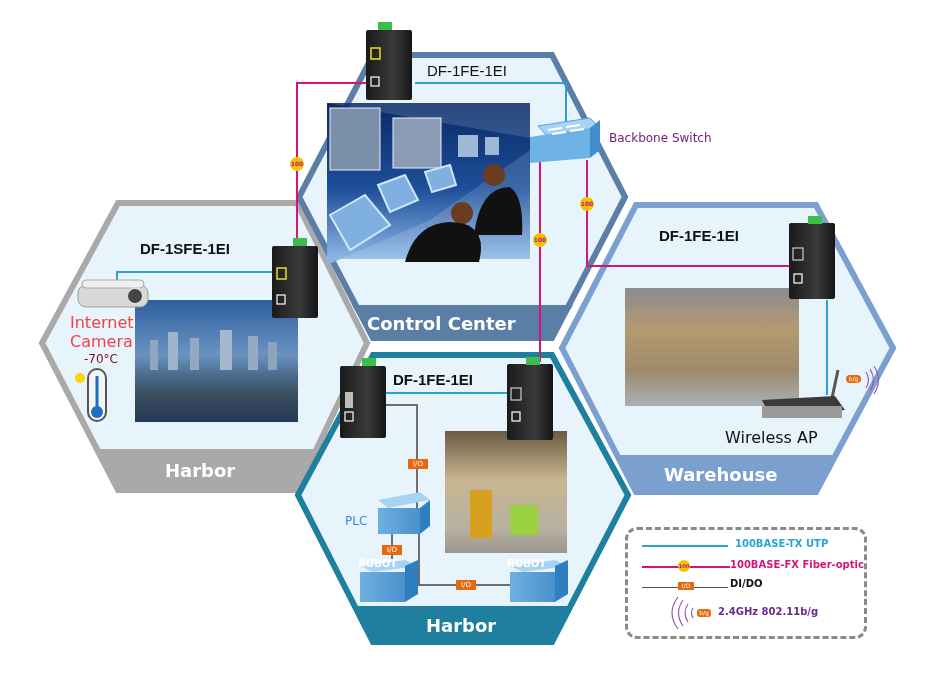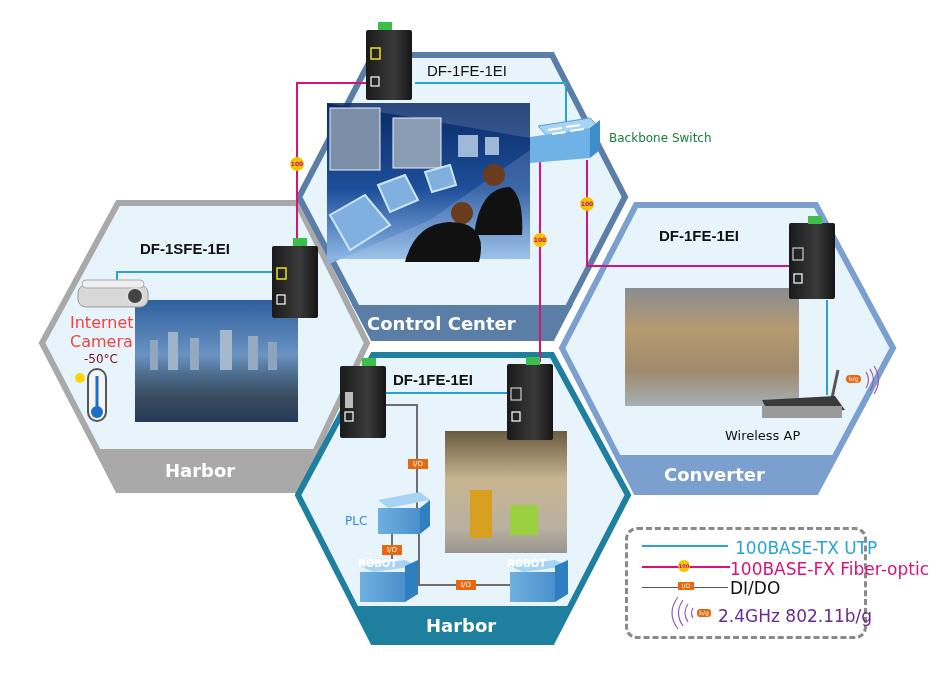--- a/index.html
+++ b/index.html
@@ -4,21 +4,21 @@
 <style>
   html,body{margin:0;padding:0;background:#ffffff;}
   body{width:945px;height:682px;position:relative;overflow:hidden;font-family:"DejaVu Sans",sans-serif;}
   #stage{position:absolute;left:0;top:0;width:945px;height:682px;}
   .txt{position:absolute;white-space:nowrap;}
   .model{font-family:"Liberation Sans",sans-serif;font-weight:bold;font-size:15px;color:#111;}
   .model-plain{font-family:"Liberation Sans",sans-serif;font-size:15px;color:#111;}
   .label{font-family:"DejaVu Sans",sans-serif;font-size:16px;color:#ef4444;line-height:19px;}
   .zone{font-family:"DejaVu Sans",sans-serif;font-weight:bold;font-size:18px;color:#ffffff;}
   .legend{position:absolute;left:625px;top:527px;width:242px;height:112px;border:3px dashed #8a8a8a;border-radius:12px;box-sizing:border-box;}
-  .lg{position:absolute;font-family:"DejaVu Sans",sans-serif;font-weight:normal;font-size:17px;white-space:nowrap;}
+  .lg{position:absolute;font-family:"DejaVu Sans",sans-serif;font-weight:bold;font-size:10px;white-space:nowrap;}
 </style>
 </head>
 <body>
 
 <div id="stage">
 <svg width="945" height="682" viewBox="0 0 945 682" style="position:absolute;left:0;top:0">
   <defs>
     <linearGradient id="devGrad" x1="0" x2="1" y1="0" y2="0">
       <stop offset="0" stop-color="#1a1a1a"></stop>
           <stop offset="0.6" stop-color="#3a3a3a"></stop>
@@ -206,39 +206,39 @@
 <div style="position:absolute;left:533px;top:233px;width:14px;height:14px;border-radius:7px;background:#f5c400;font-size:6px;color:#c0108a;text-align:center;line-height:14px;font-weight:bold;">100</div>
 <div style="position:absolute;left:580px;top:197px;width:14px;height:14px;border-radius:7px;background:#f5c400;font-size:6px;color:#c0108a;text-align:center;line-height:14px;font-weight:bold;">100</div>
 
 <div style="position:absolute;left:408px;top:459px;width:20px;height:10px;background:#e8680f;font-size:7px;color:#fff;text-align:center;line-height:10px;">I/O</div>
 <div style="position:absolute;left:382px;top:545px;width:20px;height:10px;background:#e8680f;font-size:7px;color:#fff;text-align:center;line-height:10px;">I/O</div>
 <div style="position:absolute;left:456px;top:580px;width:20px;height:10px;background:#e8680f;font-size:7px;color:#fff;text-align:center;line-height:10px;">I/O</div>
 <div style="position:absolute;left:846px;top:375px;width:15px;height:8px;border-radius:4px;background:#e8680f;font-size:6px;color:#fff;text-align:center;line-height:8px;">b/g</div>
 
 <div class="txt zone" style="left:367px;top:313px;">Control Center</div>
 <div class="txt zone" style="left:165px;top:460px;text-align:right;">Harbor</div>
-<div class="txt zone" style="left:664px;top:464px;">Converter</div>
+<div class="txt zone" style="left:664px;top:464px;">Warehouse</div>
 <div class="txt zone" style="left:426px;top:615px;">Harbor</div>
 
 <div class="txt model-plain" style="left:427px;top:62px;">DF-1FE-1EI</div>
-<div class="txt" style="left:609px;top:131px;font-size:12px;color:#15803d;">Backbone Switch</div>
+<div class="txt" style="left:609px;top:131px;font-size:12px;color:#701a75;">Backbone Switch</div>
 <div class="txt model" style="left:140px;top:240px;">DF-1SFE-1EI</div>
 <div class="txt model" style="left:659px;top:227px;">DF-1FE-1EI</div>
 <div class="txt model" style="left:393px;top:371px;">DF-1FE-1EI</div>
 
 <div class="txt label" style="left:70px;top:313px;">
   <div>Internet</div>
   <div>Camera</div>
 </div>
-<div class="txt" style="left:84px;top:352px;font-size:12px;color:#7a1020;">-50°C</div>
+<div class="txt" style="left:84px;top:352px;font-size:12px;color:#7a1020;">-70°C</div>
 
 <div class="txt" style="left:345px;top:514px;font-size:12px;color:#3b82f6;">PLC</div>
 <div class="txt" style="left:358px;top:558px;font-size:10px;color:#fff;font-weight:bold;">ROBOT</div>
 <div class="txt" style="left:507px;top:558px;font-size:10px;color:#fff;font-weight:bold;">ROBOT</div>
-<div class="txt" style="left:725px;top:428px;font-size:13px;color:#111;">Wireless AP</div>
+<div class="txt" style="left:725px;top:428px;font-size:16px;color:#111;">Wireless AP</div>
 
 <div class="legend">
   <div style="position:absolute;left:14px;top:15px;width:86px;height:2px;background:#29a3d6;"></div>
   <div class="lg" style="left:107px;top:8px;color:#29a3d6;">100BASE-TX UTP</div>
 
   <div style="position:absolute;left:14px;top:36px;width:88px;height:2px;background:#d6137a;"></div>
   <div style="position:absolute;left:50px;top:30px;width:12px;height:12px;border-radius:6px;background:#f5c400;font-size:5px;color:#c0108a;text-align:center;line-height:12px;font-weight:bold;">100</div>
   <div class="lg" style="left:102px;top:29px;color:#d6137a;">100BASE-FX Fiber-optic</div>
 
   <div style="position:absolute;left:14px;top:57px;width:86px;height:1px;background:#555;"></div>

